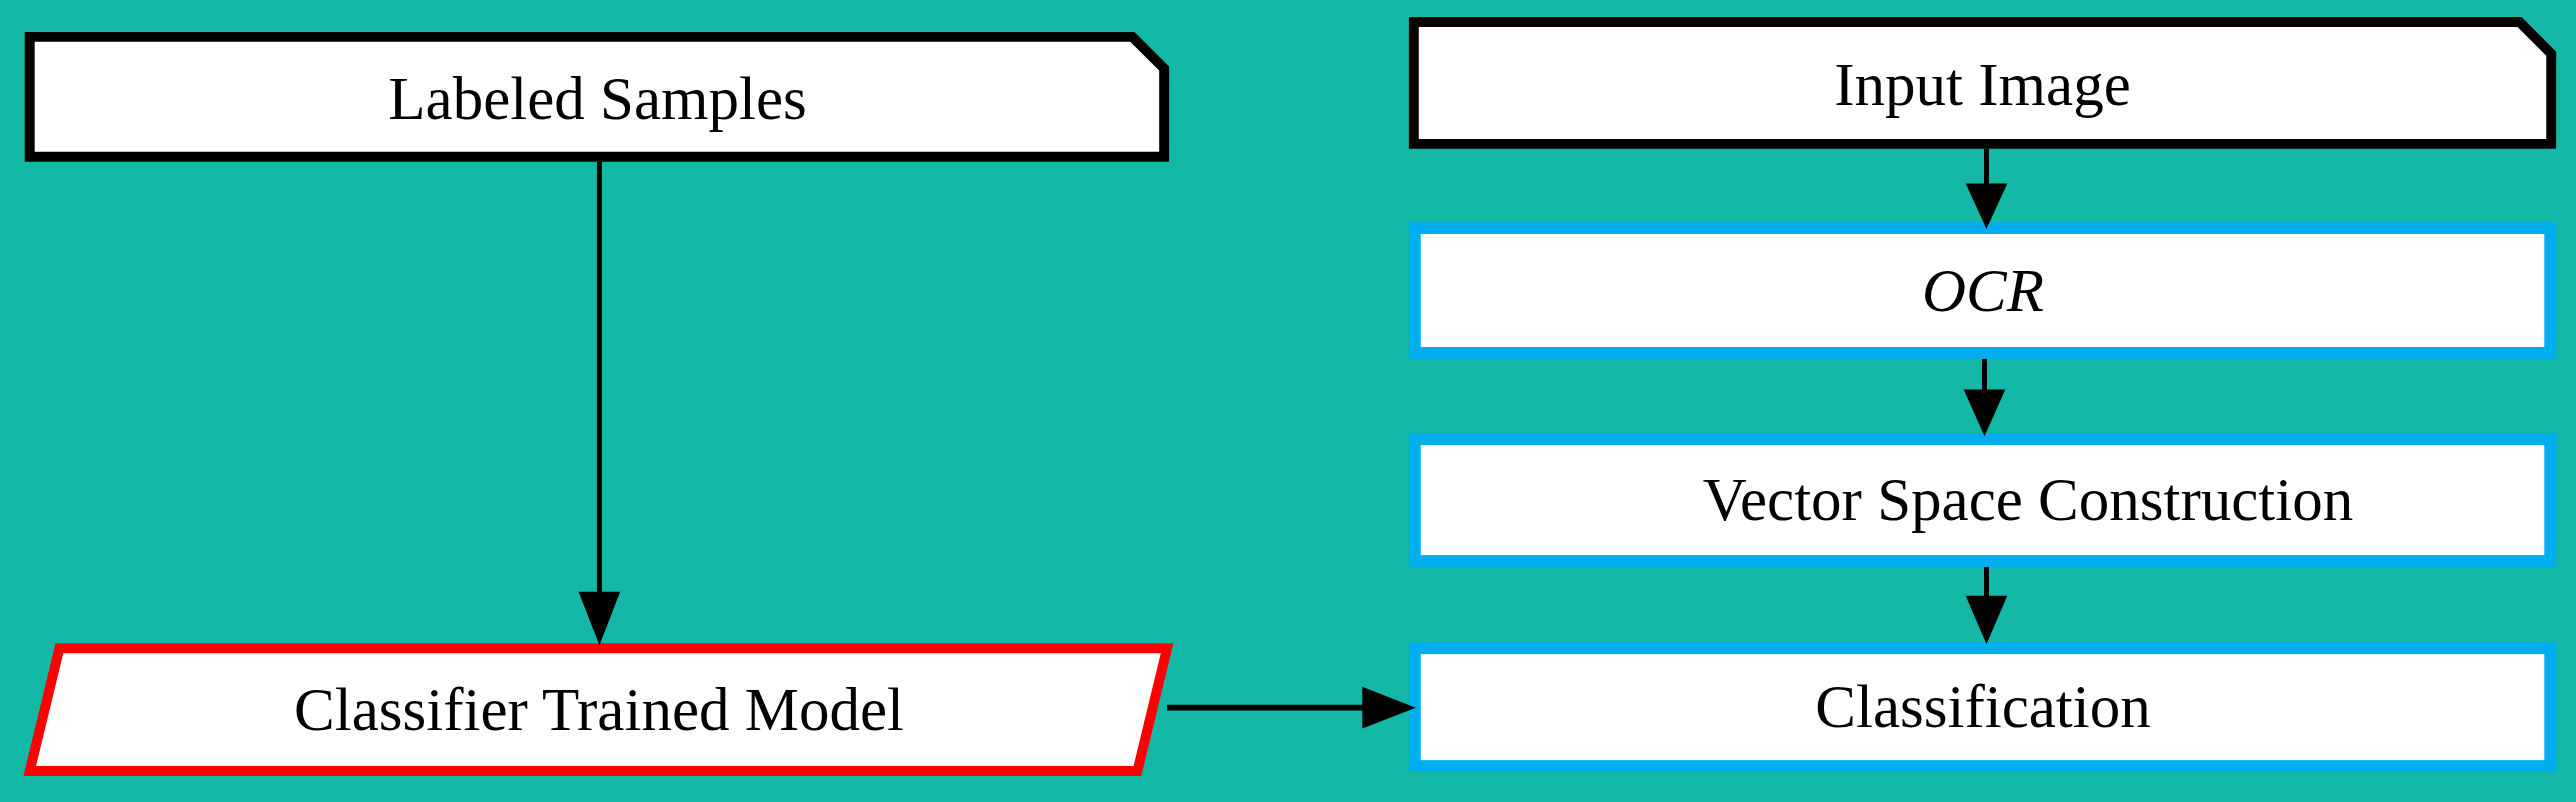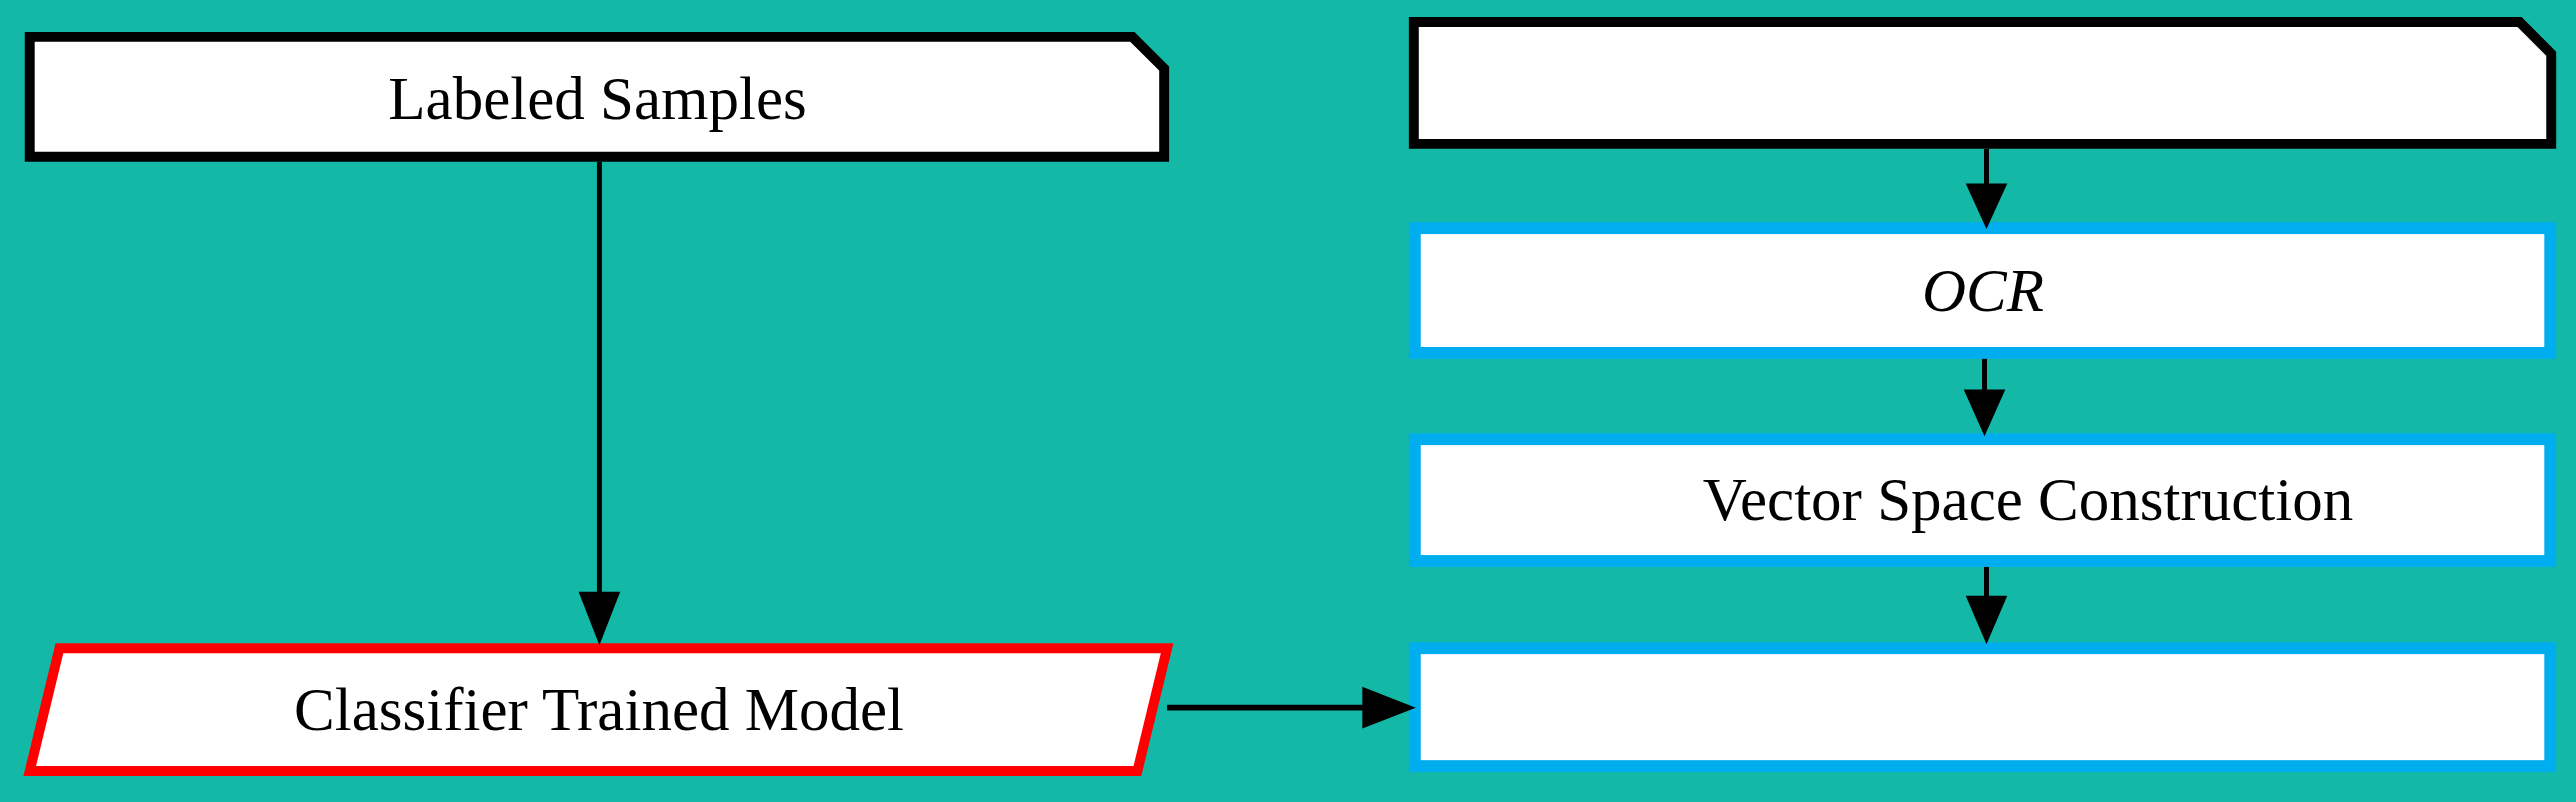--- a/index.html
+++ b/index.html
@@ -68,22 +68,24 @@
     </g>
 
     <g>
       <line x1="1178" y1="714" x2="1376" y2="714" stroke-width="6" stroke="#000000"></line>
       <polygon points="1375,693 1375,735 1429,714" fill="#000000"></polygon>
     </g>
   </svg>
 
   <div class="node-label" style="left:35px; top:40px; width:1125px; height:117px;">Labeled Samples</div>
 
+  <div class="node-label" style="left:1419px; top:25px; width:1127px; height:119px;">Input Image</div>
 
   <div class="node-label" style="left:1421px; top:234px; width:1124px; height:113px;font-style:italic;">OCR</div>
 
   <div class="node-label" style="left:1421px; top:445px; width:1214px; height:110px;">Vector Space Construction</div>
 
+  <div class="node-label" style="left:1421px; top:654px; width:1124px; height:106px;">Classification</div>
 
   <div class="node-label" style="left:45px; top:648px; width:1108px; height:123px;">Classifier Trained Model</div>
 
 </div>
 
 
 </body></html>

